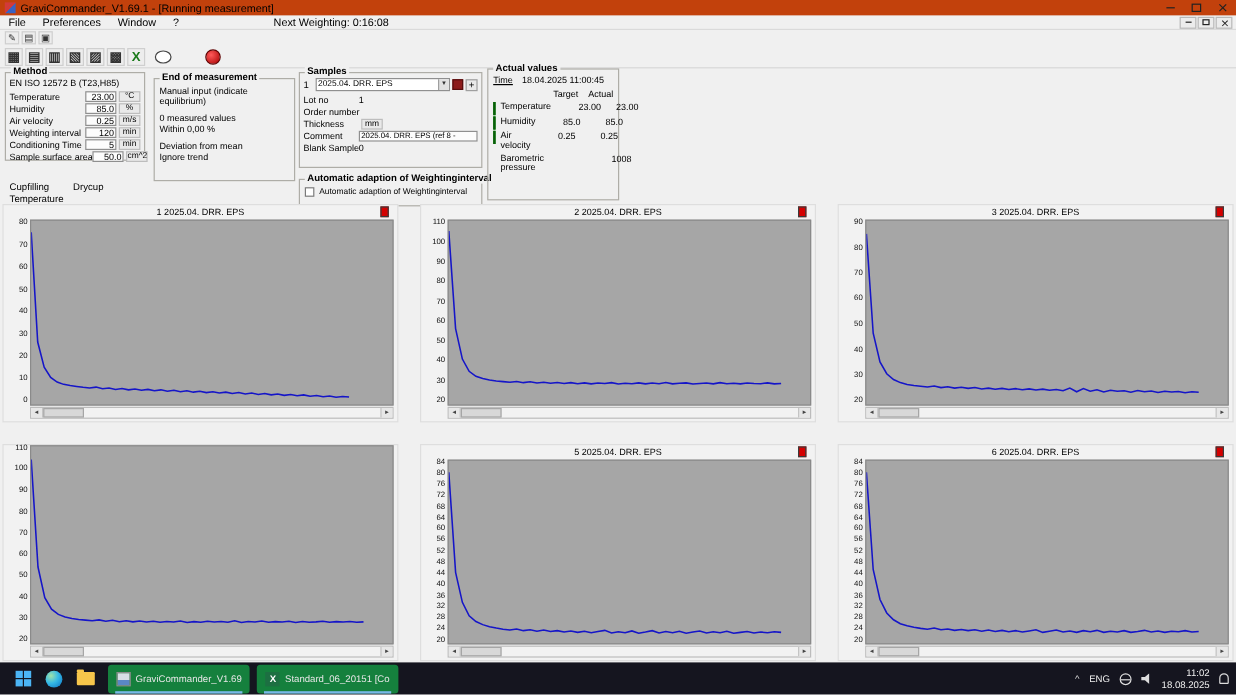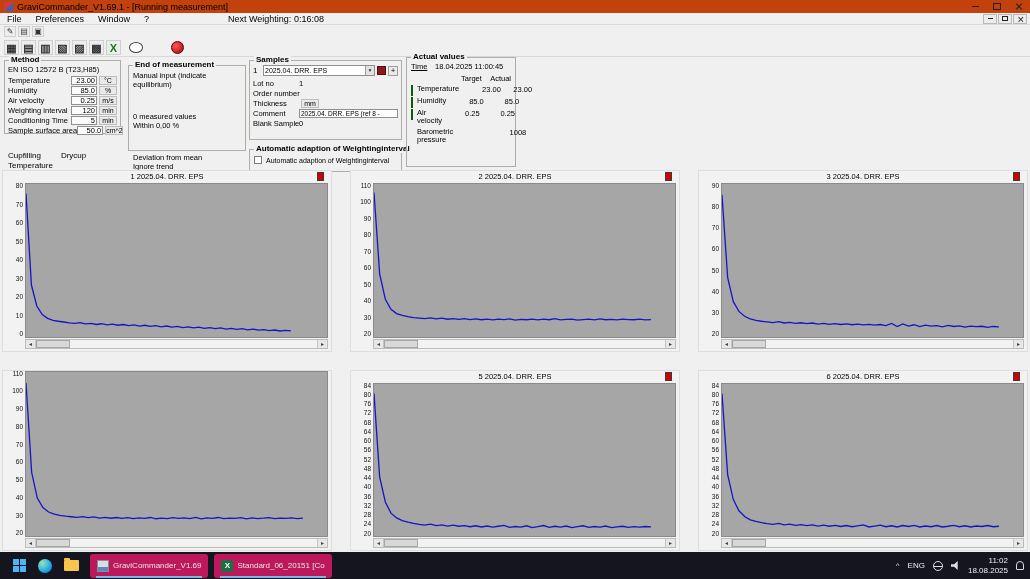--- a/index.html
+++ b/index.html
@@ -48,21 +48,21 @@
   .m-row { display:flex; align-items:center; padding:0 3px; margin-bottom:1px; font-size:7.5px; }
   .m-label { flex:1; white-space:nowrap; }
   .vbox { width:26px; height:9px; line-height:8px; border:1px solid #8f8f8f; background:#fcfcfc; text-align:right; padding-right:1px; font-size:7.5px; flex:none; }
   .ubox { width:18px; height:9px; line-height:8px; border:1px solid #bdbdbd; background:#e9e9e9; text-align:center; margin-left:2px; font-size:7px; flex:none; }
   .method-footer { position:absolute; left:8px; top:94px; display:flex; gap:20px; font-size:8px; }
   .method-desc { position:absolute; left:8px; top:104px; font-size:8px; }
 
   #eom-group { left:128px; top:8px; width:118px; height:86px; font-size:7.5px; }
   #eom-group .eom-body { padding:5px 4px 0; }
   .eom-line { line-height:1.25; }
-  .eom-gap { margin-top:22px; }
+  .eom-gap { margin-top:4px; }
 
   #samples-group { left:249px; top:3px; width:153px; height:80px; }
   .s-toprow { display:flex; align-items:center; gap:2px; padding:4px 3px 3px; }
   .s-index { width:8px; font-size:8px; }
   .dropdown { flex:1; display:flex; height:11px; border:1px solid #8f8f8f; background:#fff; }
   .dd-value { flex:1; font-size:7px; line-height:9px; padding-left:1px; white-space:nowrap; overflow:hidden; }
   .dd-btn { width:9px; background:#e2e2e2; border-left:1px solid #9f9f9f; font-size:5px; text-align:center; line-height:9px; color:#333; }
   .s-redbtn { width:9px; height:9px; background:#8c1a1a; border:1px solid #560d0d; flex:none; }
   .s-plusbtn { width:10px; height:10px; border:1px solid #9f9f9f; background:#e9e9e9; font-size:8px; line-height:8px; text-align:center; flex:none; }
   .s-row { display:flex; align-items:center; padding:0 3px; margin-bottom:1px; font-size:7.5px; }
@@ -103,21 +103,21 @@
   .sb-thumb { position:absolute; left:0; top:0; bottom:0; width:34px; background:#d8d8d8; border:1px solid #a6a6a6; }
 
   
   .taskbar { position:absolute; left:0; right:0; bottom:0; height:27px; background:#15151f; display:flex; align-items:center; padding:0 6px; color:#eee; }
   .tb-item { width:26px; height:24px; display:flex; align-items:center; justify-content:center; border-radius:3px; flex:none; }
   .win-logo { display:grid; grid-template-columns:6px 6px; grid-template-rows:6px 6px; gap:1px; }
   .win-logo i { background:#4cb5f5; }
   .edge-icon { width:14px; height:14px; border-radius:50%; background:radial-gradient(circle at 32% 30%, #9fe3a9 0%, #35b9e6 45%, #0b6fc2 100%); }
   .folder-icon { width:15px; height:11px; background:#f7c64b; border-radius:1px; position:relative; }
   .folder-icon::before { content:""; position:absolute; top:-2px; left:0; width:6px; height:2px; background:#f7c64b; border-radius:1px 1px 0 0; }
-  .task { display:flex; align-items:center; gap:4px; height:24px; padding:0 7px; margin-left:6px; background:#be185d; border-radius:3px; position:relative; flex:none; }
+  .task { display:flex; align-items:center; gap:4px; height:24px; padding:0 7px; margin-left:6px; background:#15803d; border-radius:3px; position:relative; flex:none; }
   .task::after { content:""; position:absolute; bottom:0px; left:6px; right:6px; height:2px; background:#79b8e8; }
   .task-label { font-size:8px; color:#e6e6e6; white-space:nowrap; }
   .gc-icon { width:12px; height:12px; background:linear-gradient(180deg,#d8dee6 55%,#5a87c5 55%); border:1px solid #8c8c8c; flex:none; }
   .xl-icon { width:12px; height:12px; background:#1d6f42; color:#fff; font-size:8px; font-weight:bold; display:flex; align-items:center; justify-content:center; flex:none; }
   .tray { margin-left:auto; display:flex; align-items:center; gap:8px; font-size:8px; }
   .chevron-up { font-size:8px; color:#ddd; }
   .globe-icon { width:10px; height:10px; border:1px solid #ddd; border-radius:50%; position:relative; }
   .globe-icon::before { content:""; position:absolute; left:0; right:0; top:4px; height:1px; background:#ddd; }
   .speaker-icon { width:9px; height:9px; background:#ddd; clip-path:polygon(0 35%,35% 35%,75% 0,75% 100%,35% 65%,0 65%); }
   .clock { text-align:right; line-height:1.25; font-size:8px; }

